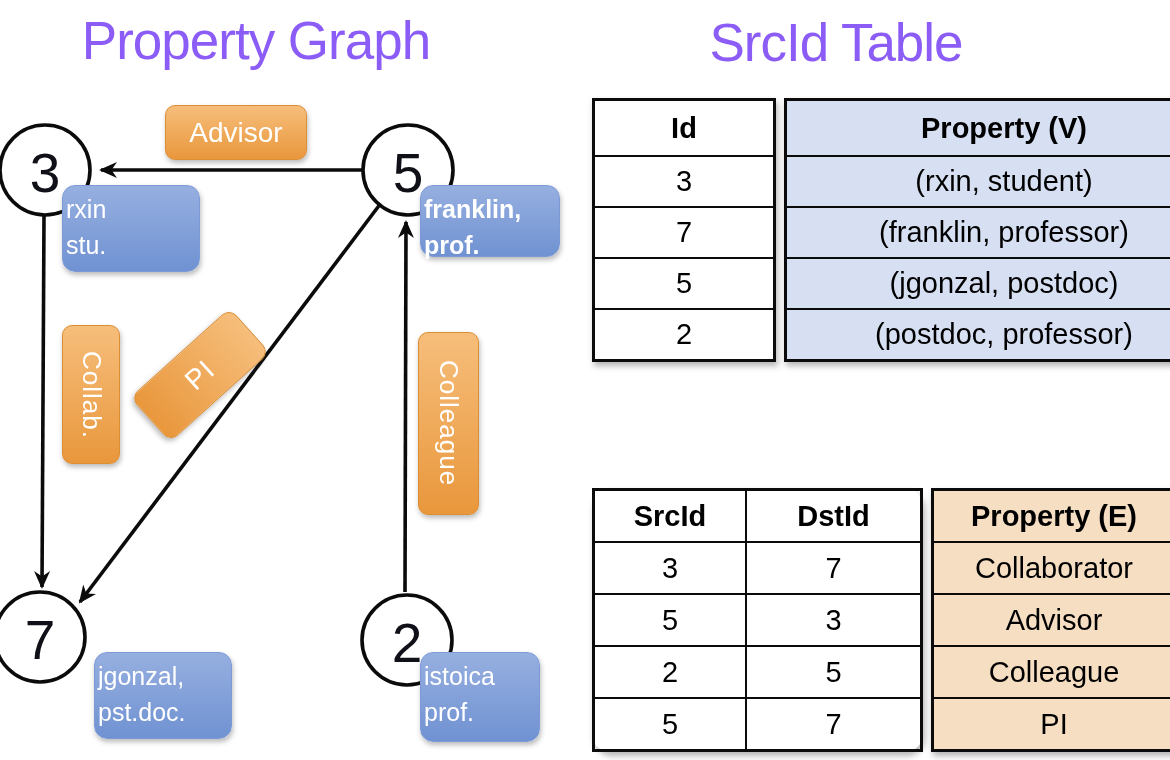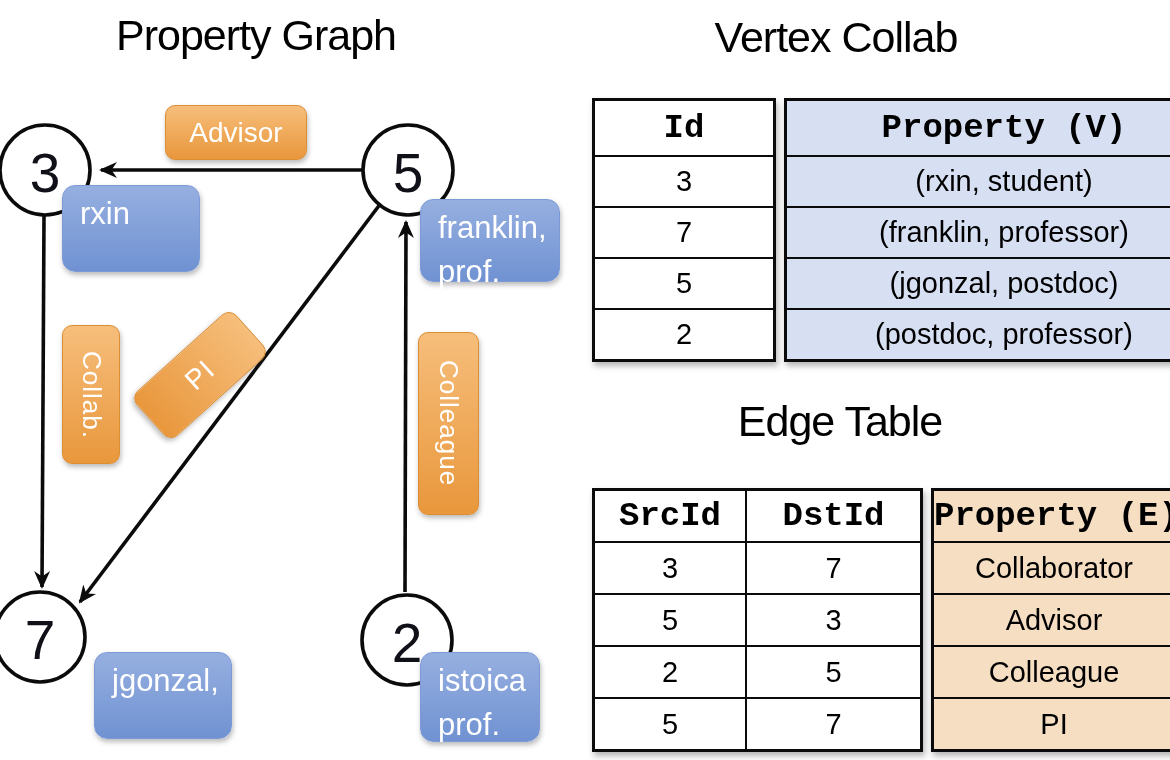--- a/index.html
+++ b/index.html
@@ -1,22 +1,22 @@
 <!DOCTYPE html>
 <html style="--orange-top: #F6BE7B; --orange-bottom: #E9973C; --orange-border: #DC8E33; --blue-top: #96AFE0; --blue-bottom: #7092D2; --blue-border: #7C9AD6; --vertex-cell-bg: #D7E0F3; --edge-cell-bg: #F6DEC2; --ink: #0B0B0B;"><head>
 <meta charset="utf-8">
 <style>
   html,body{margin:0;padding:0;background:#ffffff;}
   .stage{
     position:relative; width:1170px; height:760px; overflow:hidden;
     background:#ffffff; font-family:"Liberation Sans", sans-serif; color:#000;
   }
   .fig-title{
-    position:absolute; text-align:center; font-size:43px; font-weight:300;
-    letter-spacing:-1px; color:#000000; white-space:nowrap; line-height:1.1;
+    position:absolute; text-align:center; font-size:53px; font-weight:300;
+    letter-spacing:-1px; color:#8b5cf6; white-space:nowrap; line-height:1.1;
   }
   .graph-svg{position:absolute; left:0; top:0;}
   .graph-svg line{stroke:#0b0b0b; stroke-width:3.6;}
   .graph-svg circle{fill:#ffffff; stroke:#0b0b0b; stroke-width:3.6;}
   .graph-svg text{
     font-family:"Liberation Sans", sans-serif; font-size:55px; font-weight:300;
     fill:#101018; text-anchor:middle; dominant-baseline:central;
   }
   .olabel{
     position:absolute; display:flex; align-items:center; justify-content:center;
@@ -26,36 +26,36 @@
     color:#ffffff; font-size:28px;
   }
   .vlabel span{ writing-mode:vertical-rl; font-size:26px; letter-spacing:1px;}
   .pi-label{ transform:rotate(48deg); }
   .pi-label span{ transform:rotate(-90deg); font-size:28px; letter-spacing:1px;}
   .bbox{
     position:absolute;
     background:linear-gradient(180deg, var(--blue-top), var(--blue-bottom));
     border:1.5px solid var(--blue-border); border-radius:13px;
     box-shadow:1px 3px 5px rgba(60,60,60,.35);
-    color:#ffffff; font-size:31px; line-height:1.43; padding:6px 0 0 17px;
+    color:#ffffff; font-size:25px; line-height:1.43; padding:6px 0 0 3px;
     box-sizing:border-box;
   }
   .tblwrap{position:absolute; display:flex; align-items:flex-start;}
   .tgap{width:8px; flex:0 0 8px;}
   table.tbl{
     border-collapse:collapse; table-layout:fixed;
     border:3px solid #0b0b0b;
     box-shadow:2px 4px 6px rgba(90,90,90,.45);
     background:#ffffff;
   }
   table.tbl th, table.tbl td{
     border:2.5px solid #0b0b0b; text-align:center; vertical-align:middle;
     padding:0; overflow:hidden; white-space:nowrap;
   }
-  table.tbl th{font-weight:bold; font-size:34px;font-family:Liberation Mono, monospace;}
+  table.tbl th{font-weight:bold; font-size:29px;}
   table.tbl td{font-weight:300; font-size:29px;}
   .vt th{height:54px;} .vt td{height:49px;}
   .et th{height:50px;} .et td{height:50px;}
   .bluefill th, .bluefill td{background:var(--vertex-cell-bg);}
   .tanfill th, .tanfill td{background:var(--edge-cell-bg);}
 </style>
 </head>
 <body>
 
 <div class="stage">
@@ -96,37 +96,39 @@
   <div class="olabel pi-label" style="left:170px; top:308px; width:58px; height:132px;">
     <span>PI</span>
   </div>
 
   <div class="olabel vlabel" style="left:418px; top:332px; width:59px; height:181px;">
     <span>Colleague</span>
   </div>
 
   <div class="bbox" style="left:62px; top:185px; width:138px; height:87px;">
     <div>rxin</div>
-  </div>
-
-  <div class="bbox" style="left:420px; top:199px; width:140px; height:83px;">
+    <div>stu.</div>
+  </div>
+
+  <div class="bbox" style="left:420px; top:185px; width:140px; height:72px;font-weight:bold;">
     <div>franklin,</div>
     <div>prof.</div>
   </div>
 
   <div class="bbox" style="left:62px; top:652px; width:138px; height:87px;margin-left:32px;">
     <div>jgonzal,</div>
+    <div>pst.doc.</div>
   </div>
 
   <div class="bbox" style="left:420px; top:652px; width:120px; height:90px;">
     <div>istoica</div>
     <div>prof.</div>
   </div>
 
-  <div class="fig-title" style="left:586px; top:14px; width:500px;">Vertex Collab</div>
+  <div class="fig-title" style="left:586px; top:14px; width:500px;">SrcId Table</div>
 
   <div class="tblwrap" style="left:592px; top:98px;">
     <table class="tbl vt" style="width:184px;">
       <tbody>
           <tr>
             <th>Id</th>
           </tr>
       <tr>
             <td>3</td>
           </tr>
@@ -156,24 +158,23 @@
       <tr>
             <td>(jgonzal, postdoc)</td>
           </tr>
       <tr>
             <td>(postdoc, professor)</td>
           </tr>
     </tbody>
       </table>
   </div>
 
-  <div class="fig-title" style="left:590px; top:398px; width:500px;">Edge Table</div>
 
   <div class="tblwrap" style="left:592px; top:488px;">
-    <table class="tbl et" style="width:323px;">
+    <table class="tbl et" style="width:323px;border-radius:18px;">
       <tbody>
           <tr>
         <th style="width:150px;">SrcId</th>
         <th style="width:173px;">DstId</th>
       </tr>
       <tr>
         <td>3</td>
         <td>7</td>
       </tr>
       <tr>

